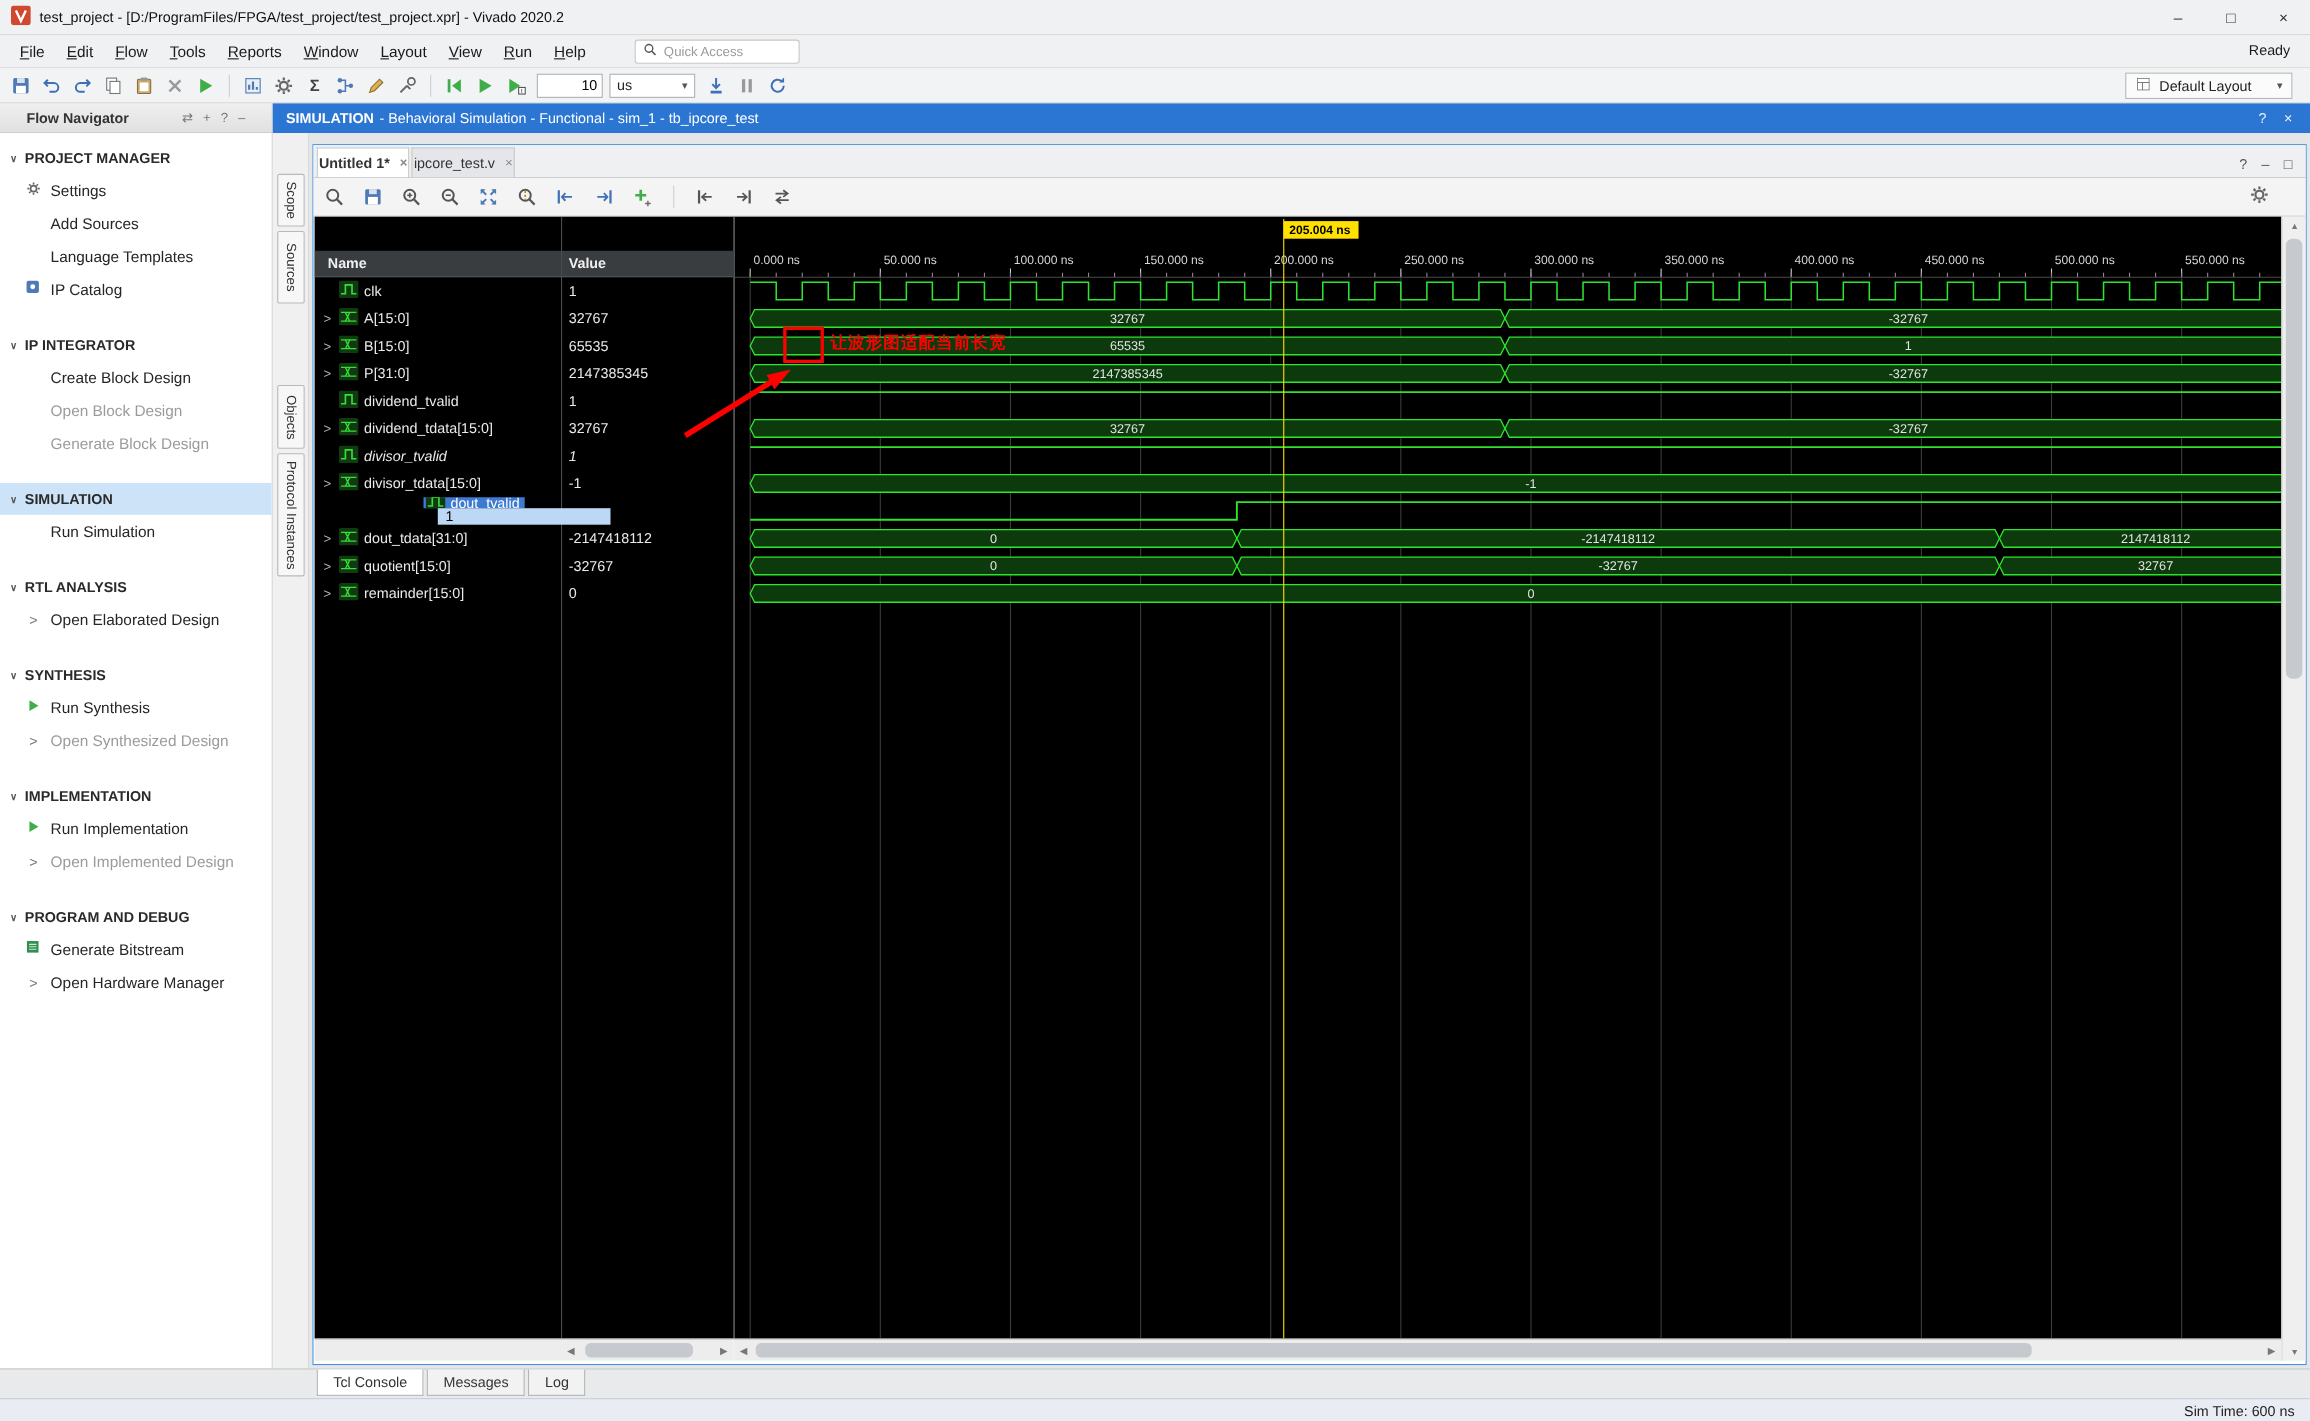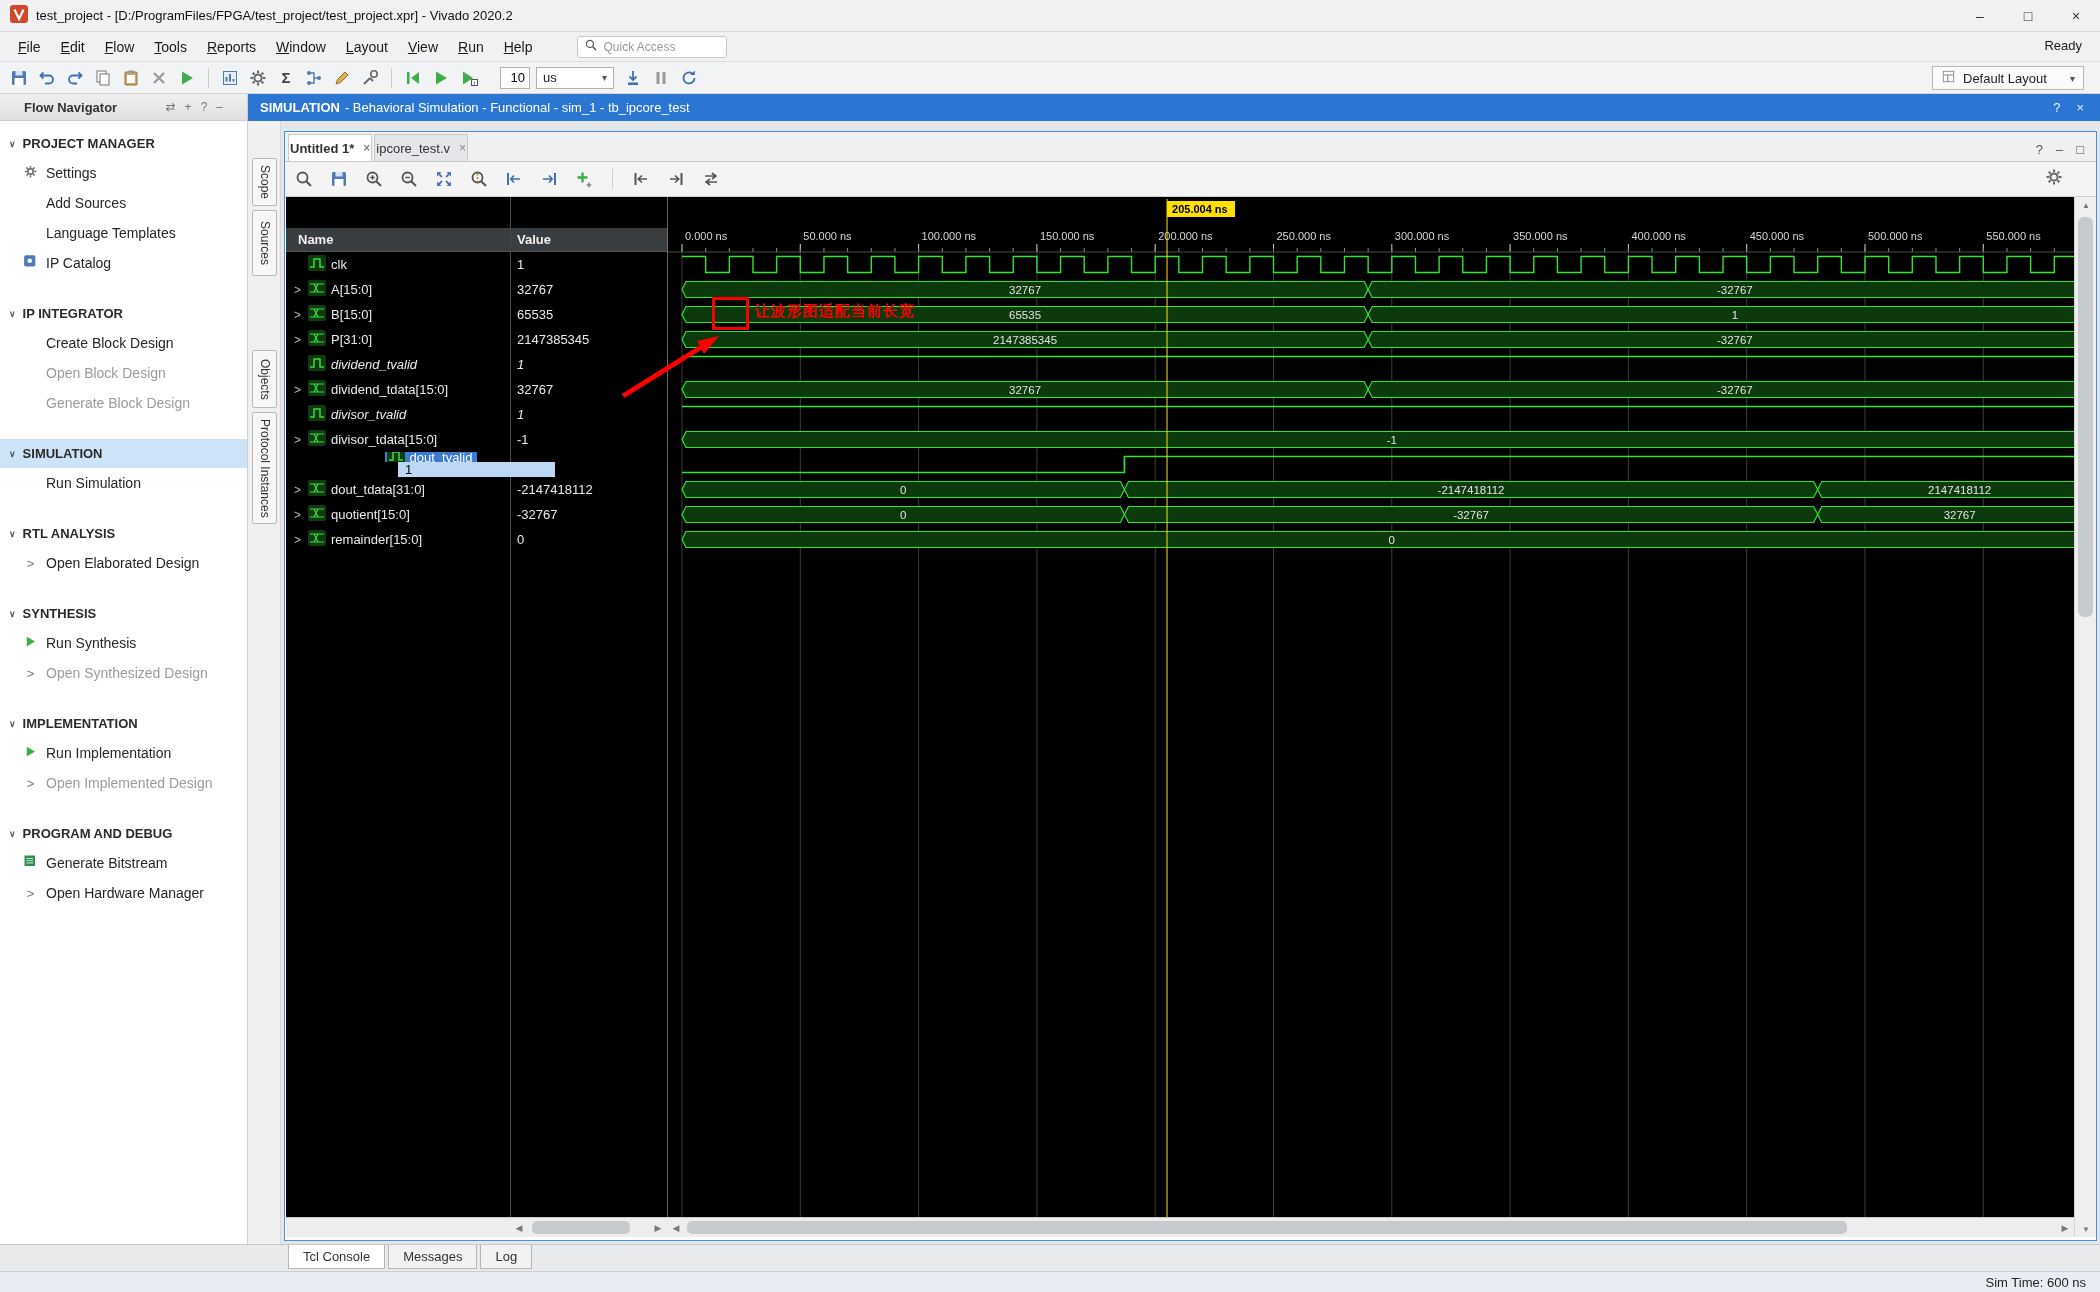--- a/index.html
+++ b/index.html
@@ -17,21 +17,21 @@
 .menu-item{display:inline-block;padding:4px 10px;font-size:14px;color:#1a1a1a}
 .menu-item::first-letter{text-decoration:underline}
 #quick-access{display:flex;align-items:center;gap:6px;margin-left:34px;width:150px;height:22px;border:1px solid #c8c8c8;border-radius:3px;padding:0 6px;background:#fff}
 #quick-access span{color:#9a9a9a;font-size:12px}
 #ready-label{position:absolute;right:18px;top:6px;font-size:13px;color:#1a1a1a}
 
 
 #toolbar{position:absolute;left:0;top:62px;width:2100px;height:32px;background:#f2f3f4;border-bottom:1px solid #d4d4d4;display:flex;align-items:center;padding-left:6px;gap:2px}
 .tb-icon{width:26px;height:26px;display:flex;align-items:center;justify-content:center;border-radius:3px}
 .tb-sep{width:1px;height:20px;background:#cfcfcf;margin:0 6px}
-#time-input{width:30px;height:22px;border:1px solid #b0b0b0;background:#fff;font-size:13px;text-align:right;padding:0 4px;margin-left:16px;font-family:"Liberation Sans",sans-serif}
+#time-input{width:60px;height:22px;border:1px solid #b0b0b0;background:#fff;font-size:13px;text-align:right;padding:0 4px;margin-left:4px;font-family:"Liberation Sans",sans-serif}
 #unit-select{width:78px;height:22px;border:1px solid #b0b0b0;background:#fff;font-size:13px;display:flex;align-items:center;justify-content:space-between;padding:0 6px;margin:0 4px}
 #layout-select{position:absolute;right:16px;top:4px;width:152px;height:24px;border:1px solid #b8b8b8;background:#fbfbfb;display:flex;align-items:center;gap:7px;font-size:13px;padding:0 8px}
 #layout-select .caret{margin-left:auto;font-size:10px;color:#555}
 
 
 #fn-header{position:absolute;left:0;top:94px;width:248px;height:27px;background:linear-gradient(#efefef,#e1e1e1);border-bottom:1px solid #cfcfcf;border-right:1px solid #cfcfcf;display:flex;align-items:center;padding:0 24px;font-size:13px;font-weight:bold;color:#333}
 #fn-header-icons{margin-left:auto;display:flex;gap:9px;color:#777;font-size:12px;font-weight:normal}
 #ctx-bar{position:absolute;left:248px;top:94px;width:1852px;height:27px;background:#2b76d2;color:#fff;display:flex;align-items:center;padding:0 12px;font-size:13px}
 #ctx-bar b{font-weight:bold;margin-right:5px}
 #ctx-icons{margin-left:auto;display:flex;gap:16px;font-size:13px;color:#eaf2ff;padding-right:4px}
@@ -598,21 +598,21 @@
                   <rect width="18" height="16" rx="2" fill="#123a12"></rect>
                   <path d="M2,4 H16 M2,12 H16 M6,4 L10,12 M10,4 L6,12" stroke="#35e035" stroke-width="1.2" fill="none"></path>
                 </svg></span>
               <span class="nm">P[31:0]</span>
             </span>
           </div>
           <div class="vcell">
             <span>2147385345</span>
           </div>
         </div>
-        <div class="sig-row" style="top: 155px; font-style: italic;">
+        <div class="sig-row" style="top: 155px;">
           <div class="ncell">
             <span class="chev"></span>
             <span class="namewrap">
               <span><svg width="18" height="16" viewBox="0 0 18 16">
                   <rect width="18" height="16" rx="2" fill="#123a12"></rect>
                   <path d="M2,12 H6 V4 H12 V12 H16" fill="none" stroke="#35e035" stroke-width="1.5"></path>
                 </svg></span>
               <span class="nm">dividend_tvalid</span>
             </span>
           </div>

